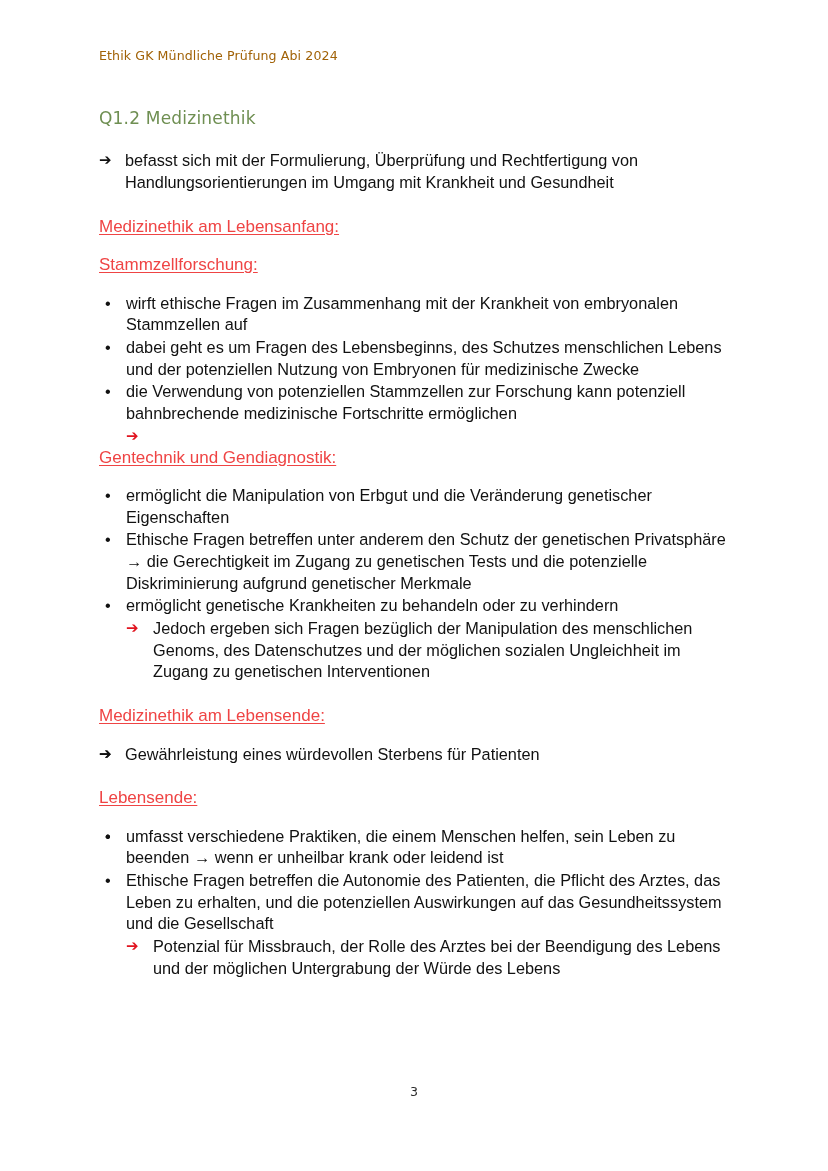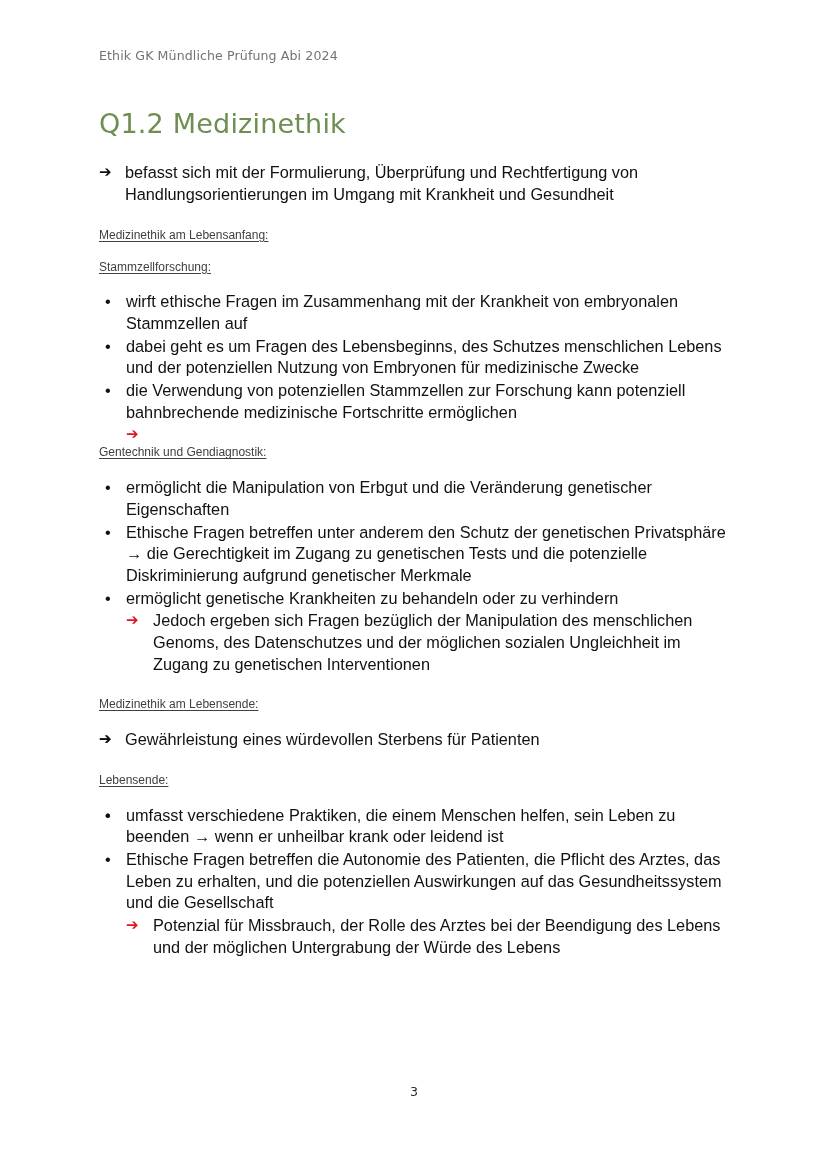--- a/index.html
+++ b/index.html
@@ -23,42 +23,42 @@
     left: 99px;
     top: 47px;
     width: 630px;
   }
 
   
   .doc-header {
     font-family: "DejaVu Sans", sans-serif;
     font-size: 12.6px;
     line-height: 1.35;
-    color: #737373;
+    color: #a16207;
     letter-spacing: 0.1px;
     margin: 0 0 44px 0;
   }
 
   
   .h1 {
     font-family: "DejaVu Sans", sans-serif;
-    font-size: 27px;
+    font-size: 17px;
     font-weight: 400;
     line-height: 1.2;
     color: #6f8f52;
     margin: 0 0 22px 0;
     letter-spacing: 0.2px;
   }
 
   
   .h2 {
-    font-size: 12px;
+    font-size: 17px;
     font-weight: 400;
     line-height: 1.32;
-    color: #404040;
+    color: #ef4444;
     text-decoration: underline;
     text-underline-offset: 2px;
     margin: 22px 0 16px 0;
     display: block;
   }
   .h2.tight-top { margin-top: 9px; }
 
   
   ul.blk {
     list-style: none;

